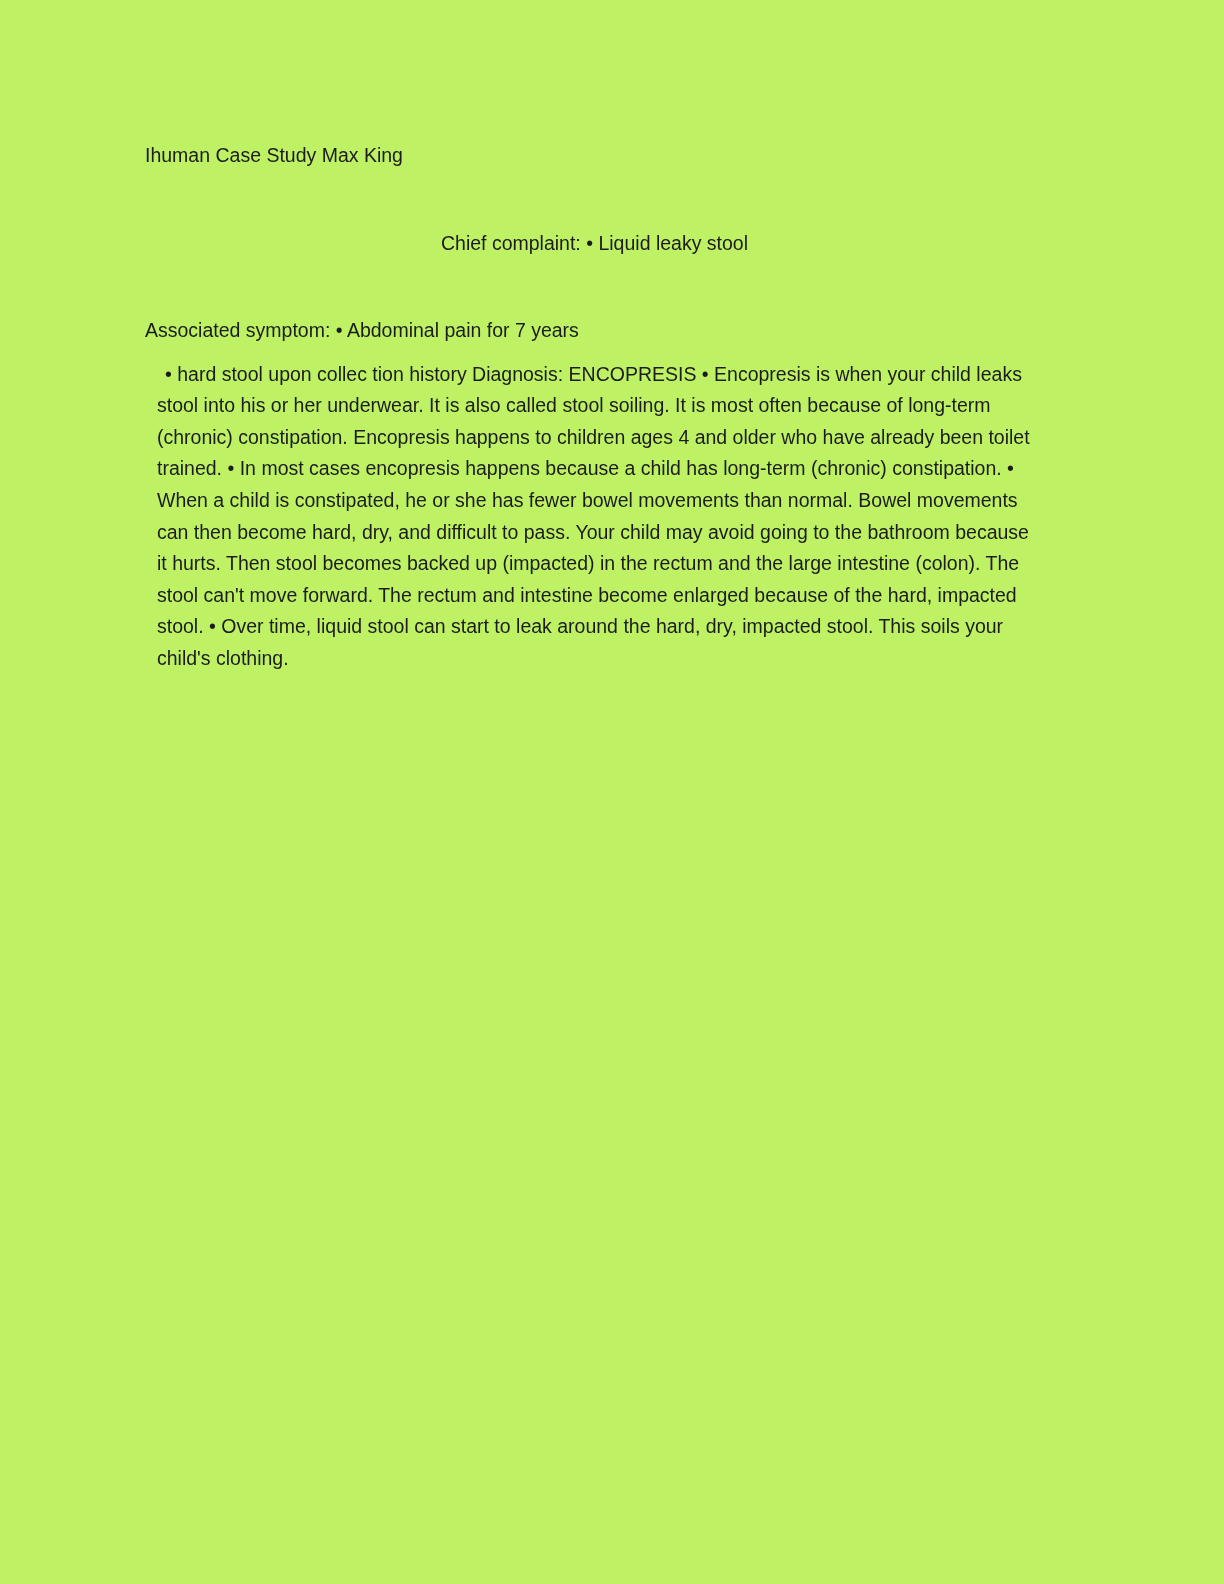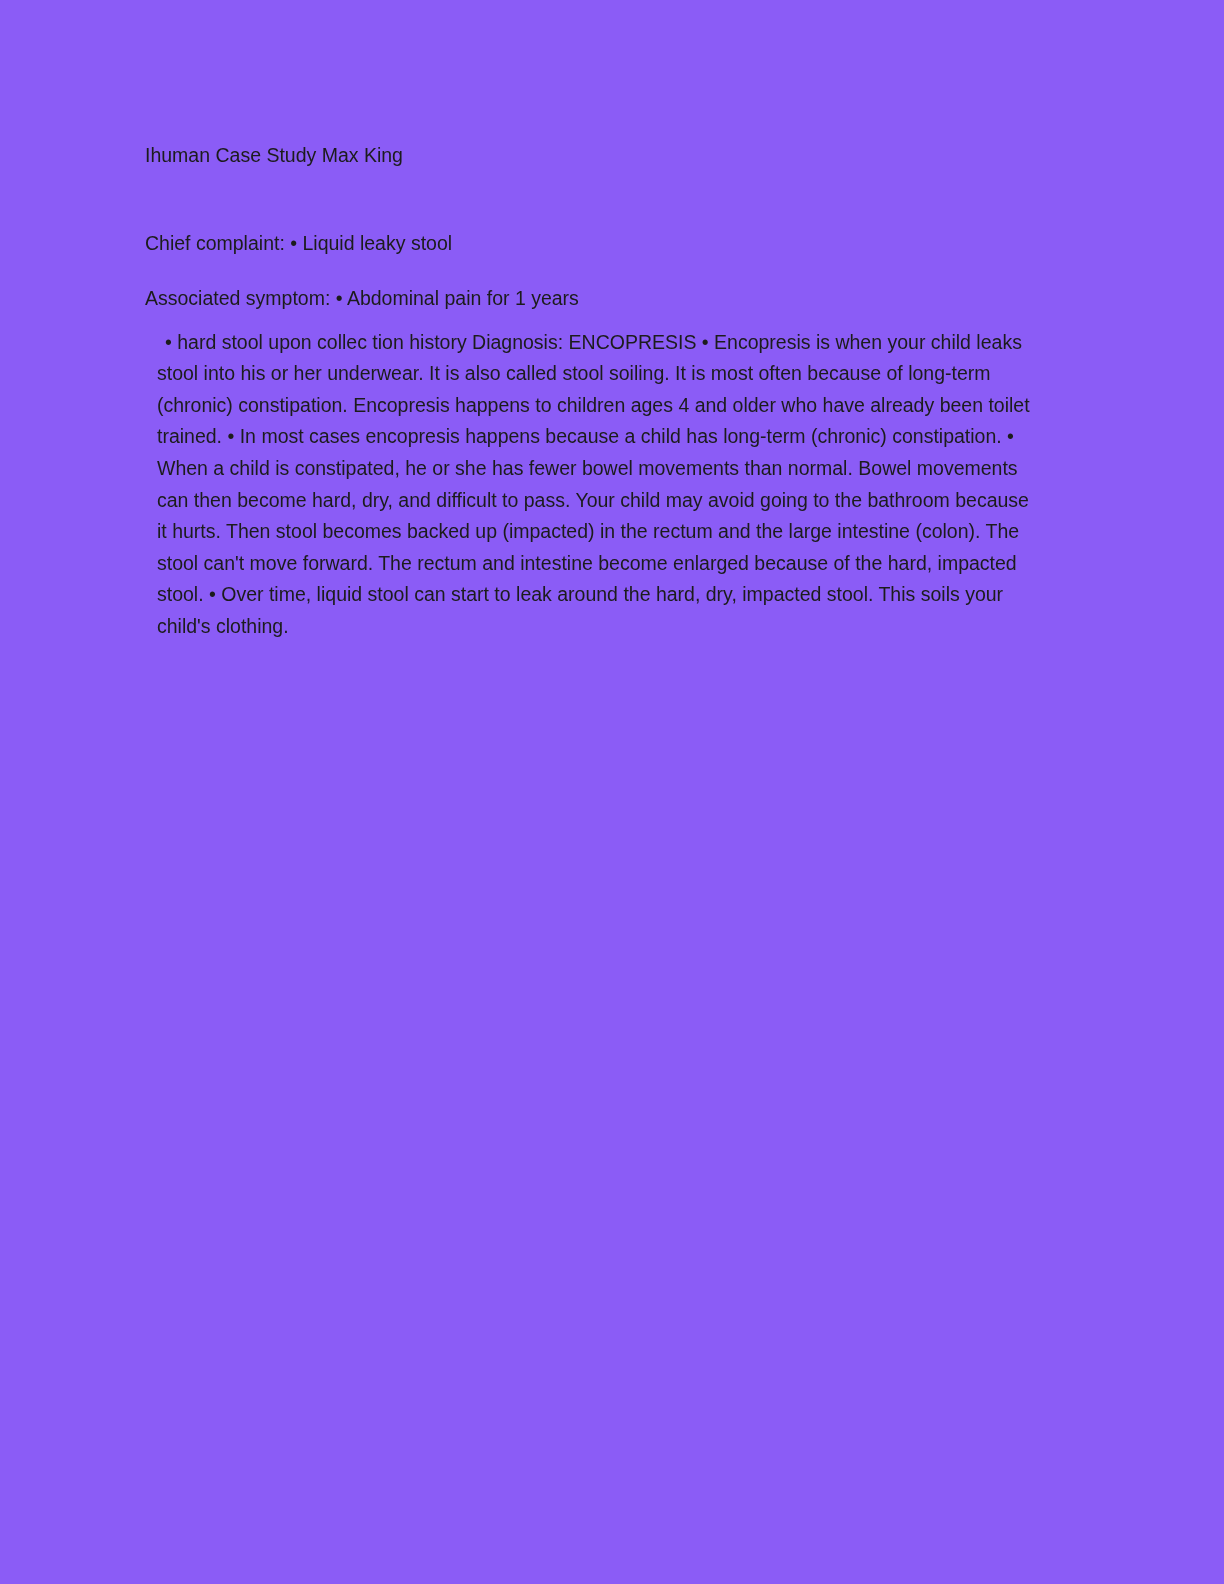--- a/index.html
+++ b/index.html
@@ -11,58 +11,59 @@
     width: 1224px;
     height: 1584px;
     font-family: "Liberation Sans", sans-serif;
     color: #1a1a1a;
     -webkit-font-smoothing: antialiased;
   }
   .page {
     position: relative;
     width: 1224px;
     height: 1584px;
-    background: #8b5cf6;
+    background: #bef264;
     box-sizing: border-box;
     padding: 140px 180px 120px 145px;
   }
   .doc-body {
     font-size: 19.5px;
     line-height: 1.62;
     color: #1c1c1c;
   }
   .para {
     margin: 0;
     font-size: 19.5px;
     line-height: 1.62;
     color: #1c1c1c;
     text-align: left;
   }
   .title-line {
     margin-bottom: 56px;
   }
   .complaint-line {
-    margin-bottom: 24px;
+    margin-bottom: 56px;
+    text-align: center;
   }
   .symptom-line {
     margin-bottom: 0;
   }
   .main-para {
     margin: 12px;
     text-indent: 8px;
   }
 </style>
 </head>
 <body>
 
 <div class="page">
   <div class="doc-body">
 
     <p class="para title-line">Ihuman Case Study Max King</p>
 
     <p class="para complaint-line">Chief complaint: • Liquid leaky stool</p>
 
-    <p class="para symptom-line">Associated symptom: • Abdominal pain for 1 years</p>
+    <p class="para symptom-line">Associated symptom: • Abdominal pain for 7 years</p>
 
     <p class="para main-para">• hard stool upon collec tion history Diagnosis: ENCOPRESIS • Encopresis is when your child leaks stool into his or her underwear. It is also called stool soiling. It is most often because of long-term (chronic) constipation. Encopresis happens to children ages 4 and older who have already been toilet trained. • In most cases encopresis happens because a child has long-term (chronic) constipation. • When a child is constipated, he or she has fewer bowel movements than normal. Bowel movements can then become hard, dry, and difficult to pass. Your child may avoid going to the bathroom because it hurts. Then stool becomes backed up (impacted) in the rectum and the large intestine (colon). The stool can't move forward. The rectum and intestine become enlarged because of the hard, impacted stool. • Over time, liquid stool can start to leak around the hard, dry, impacted stool. This soils your child's clothing.</p>
 
   </div>
 </div>
 
 </body></html>

